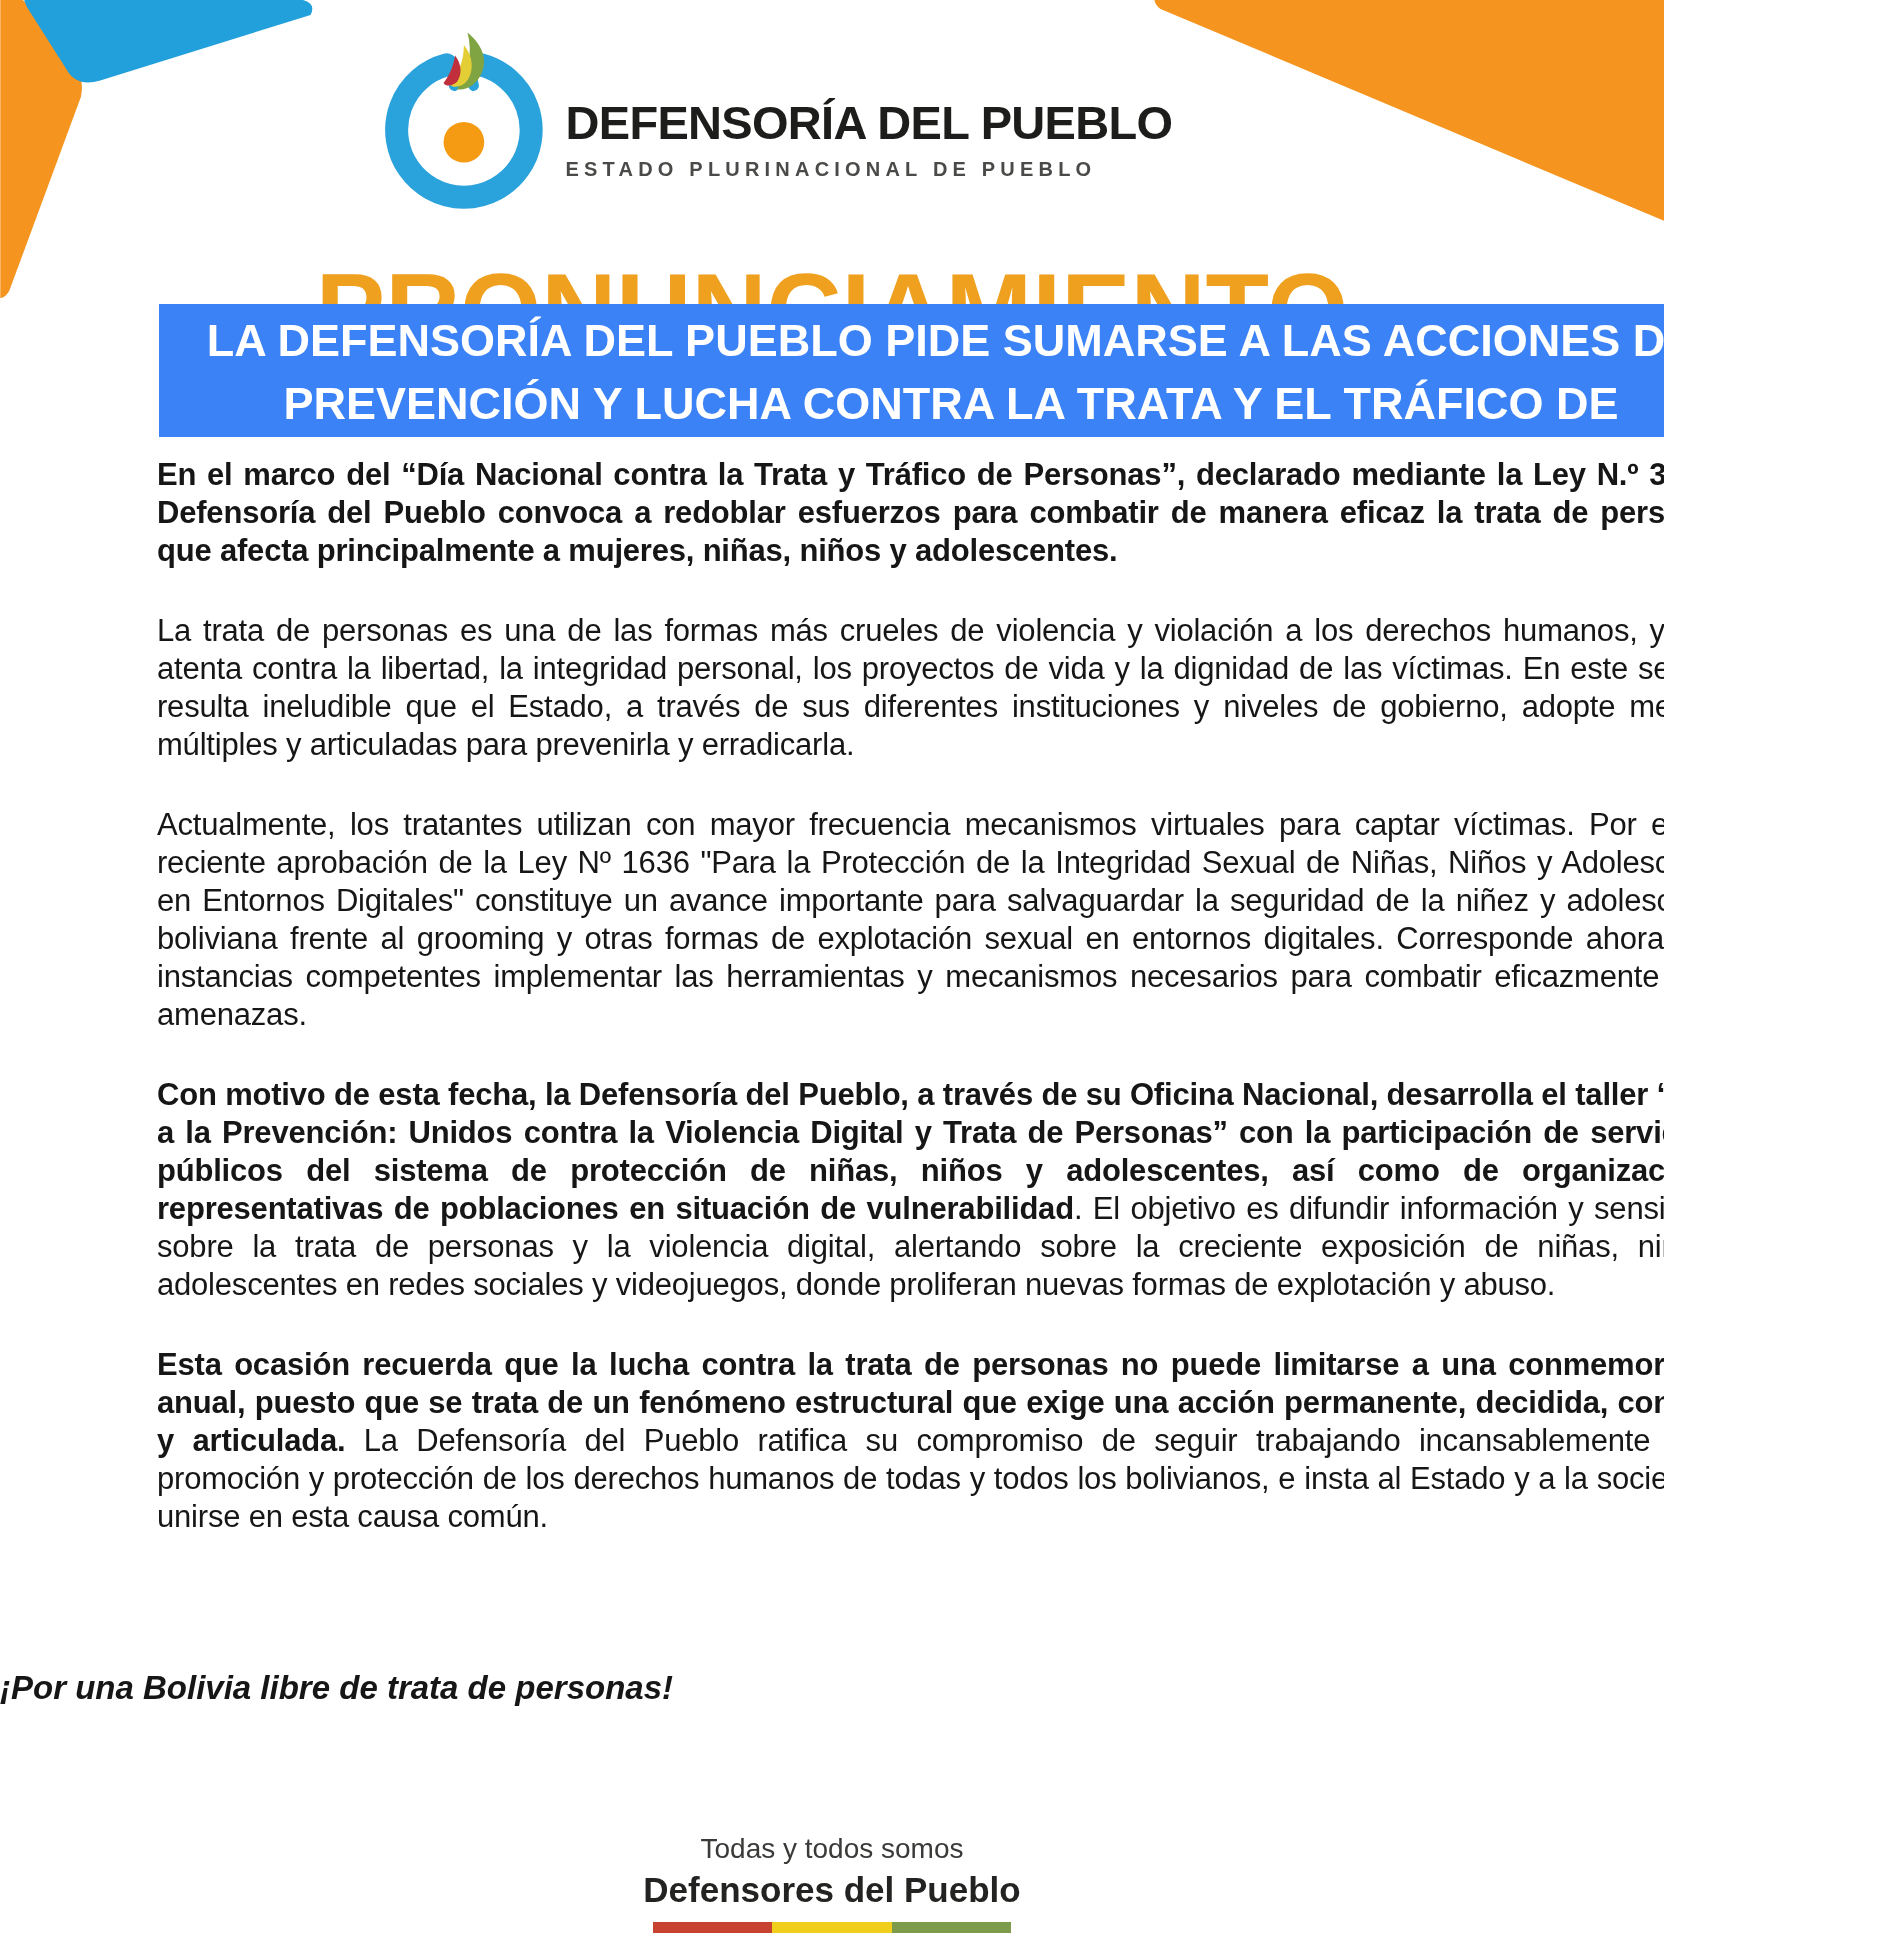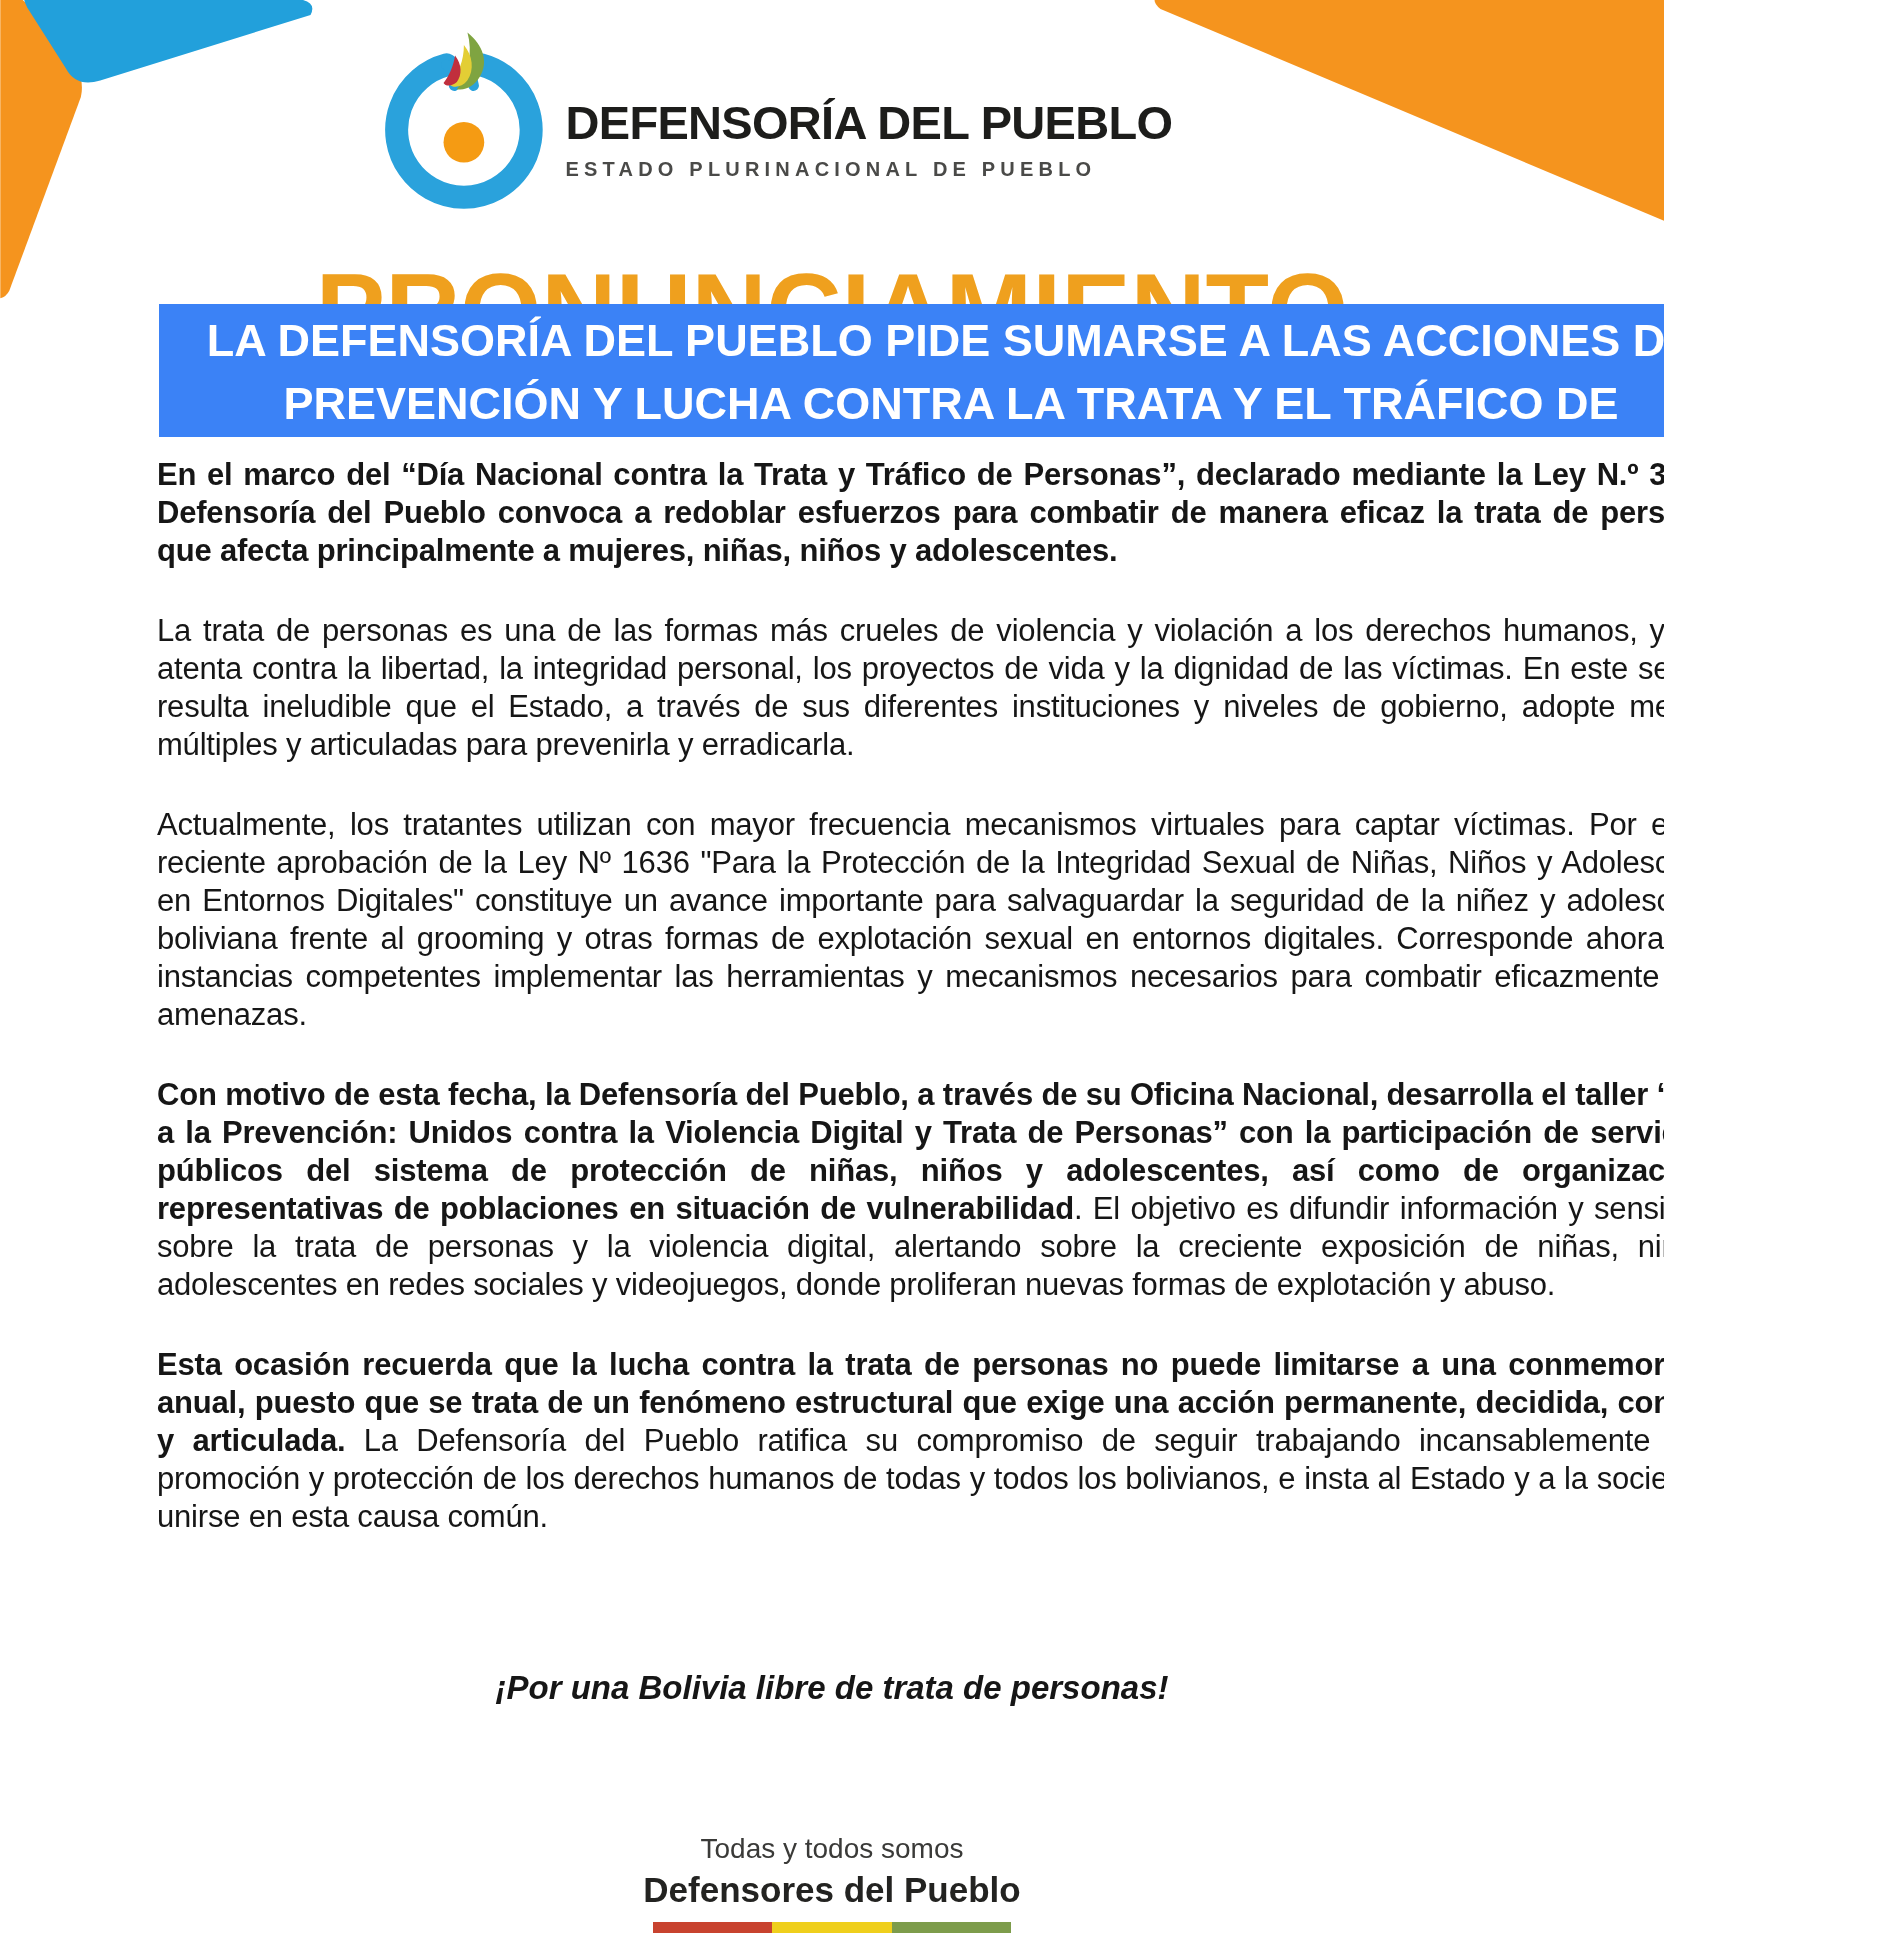--- a/index.html
+++ b/index.html
@@ -86,21 +86,20 @@
   }
   .body-text p{margin:0 0 42px 0;}
   .body-text p:last-child{margin-bottom:8px;}
   .lead-bold{font-weight:700;}
 
   .slogan{
     position:absolute;
     left:0;
     top:1669px;
     width:100%;
-    text-align:center;
     font-size:33px;
     font-weight:700;
     font-style:italic;
     color:#161616;
   }
 
   .dateline{
     position:absolute;
     right:190px;
     top:1754px;

